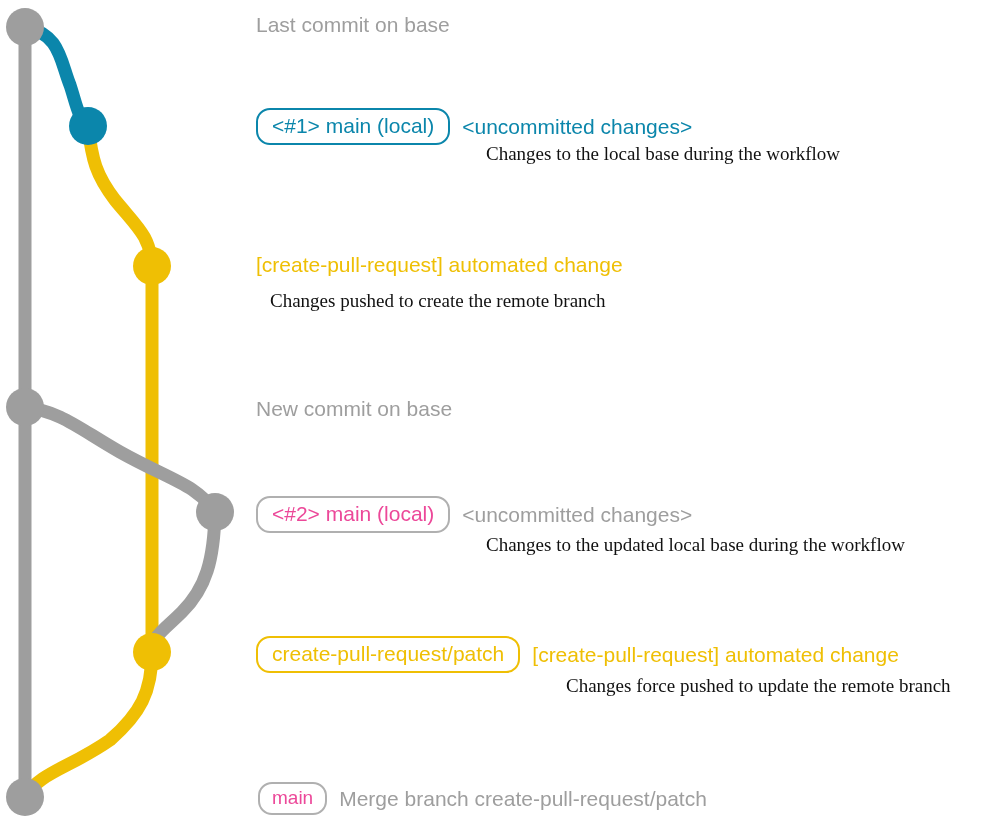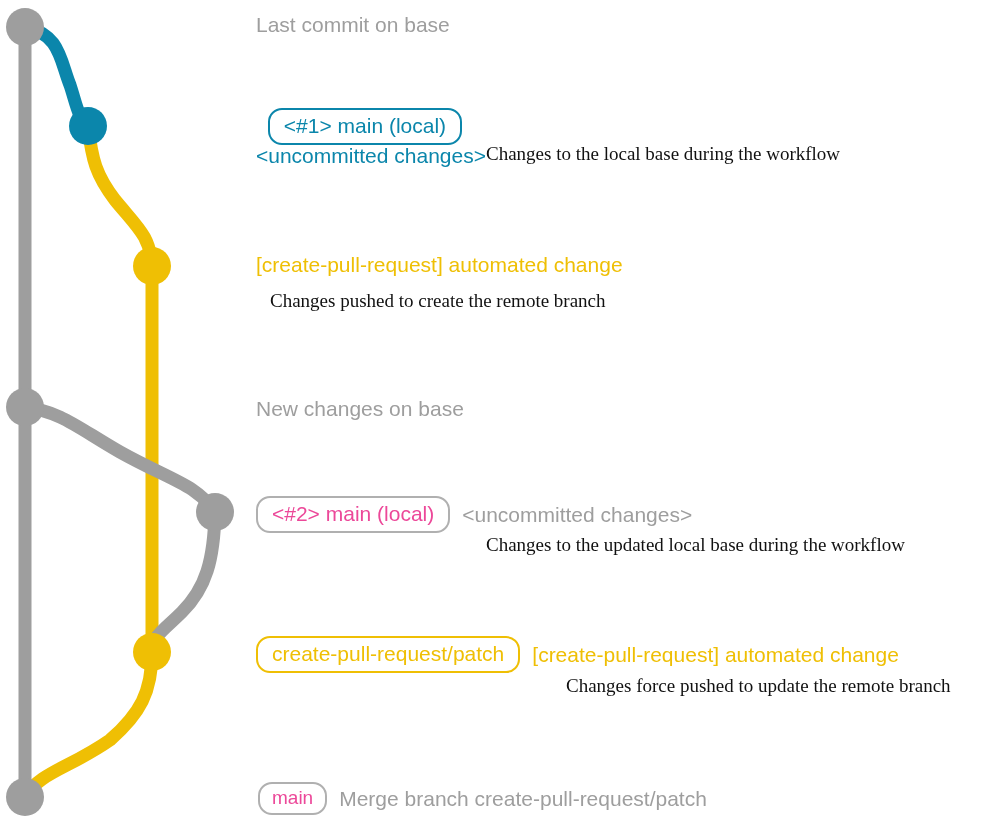--- a/index.html
+++ b/index.html
@@ -91,33 +91,33 @@
     <circle cx="25" cy="407" r="19" fill="#9e9e9e"></circle>
     <circle cx="215" cy="512" r="19" fill="#9e9e9e"></circle>
     <circle cx="152" cy="652" r="19" fill="#efbf04"></circle>
     <circle cx="25" cy="797" r="19" fill="#9e9e9e"></circle>
   </svg>
 
   <div class="row" style="left:256px; top:14px;">
     <span class="commit-title gray">Last commit on base</span>
   </div>
 
-  <div class="row" style="left:256px; top:108px;flex-direction:column;">
+  <div class="row" style="left:256px; top:108px;">
     <span class="pill teal">&lt;#1&gt; main (local)</span>
     <span class="commit-title teal">&lt;uncommitted changes&gt;</span>
   </div>
   <div class="desc" style="left:486px; top:143px;">Changes to the local base during the workflow</div>
 
   <div class="row" style="left:256px; top:254px;">
     <span class="commit-title yellow">[create-pull-request] automated change</span>
   </div>
   <div class="desc" style="left:270px; top:290px;">Changes pushed to create the remote branch</div>
 
   <div class="row" style="left:256px; top:398px;">
-    <span class="commit-title gray">New changes on base</span>
+    <span class="commit-title gray">New commit on base</span>
   </div>
 
   <div class="row" style="left:256px; top:496px;">
     <span class="pill gray">&lt;#2&gt; main (local)</span>
     <span class="commit-title gray">&lt;uncommitted changes&gt;</span>
   </div>
   <div class="desc" style="left:486px; top:534px;">Changes to the updated local base during the workflow</div>
 
   <div class="row" style="left:256px; top:636px;">
     <span class="pill yellow">create-pull-request/patch</span>

